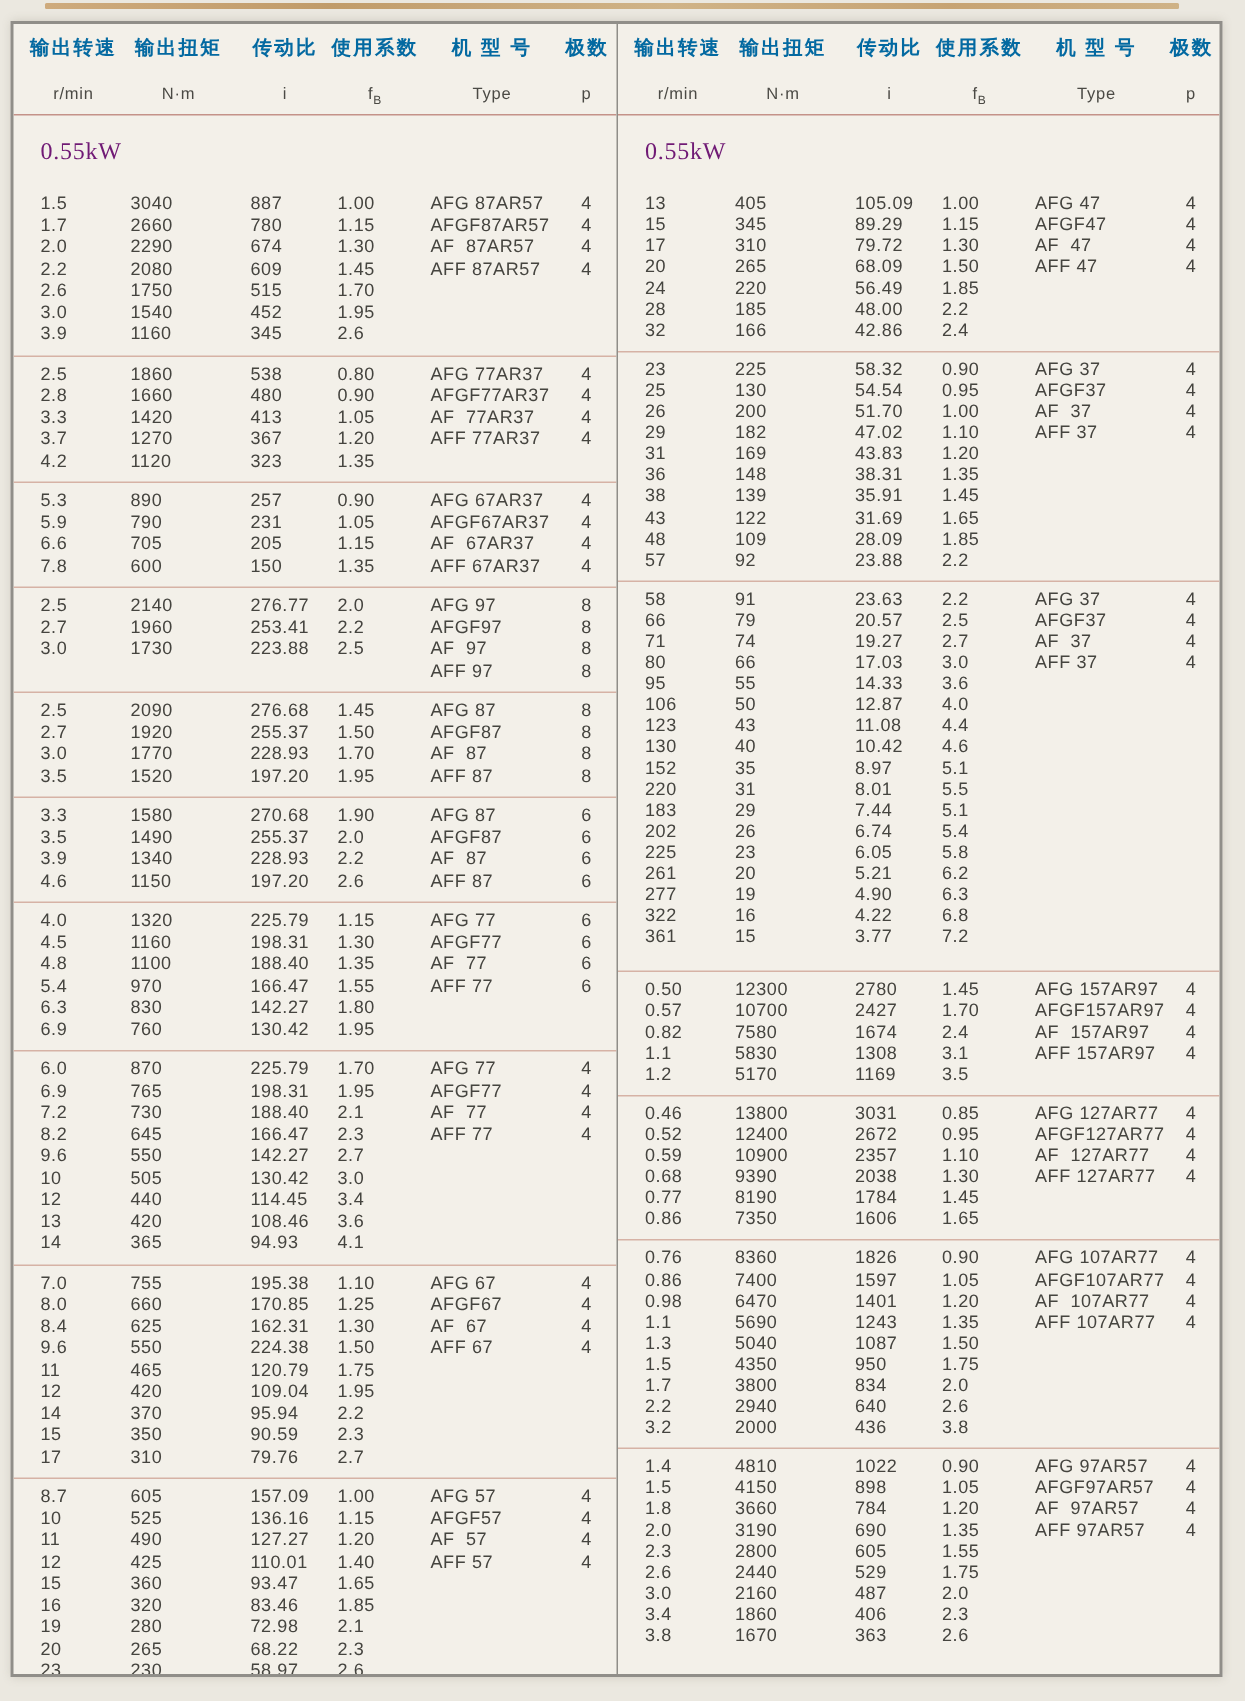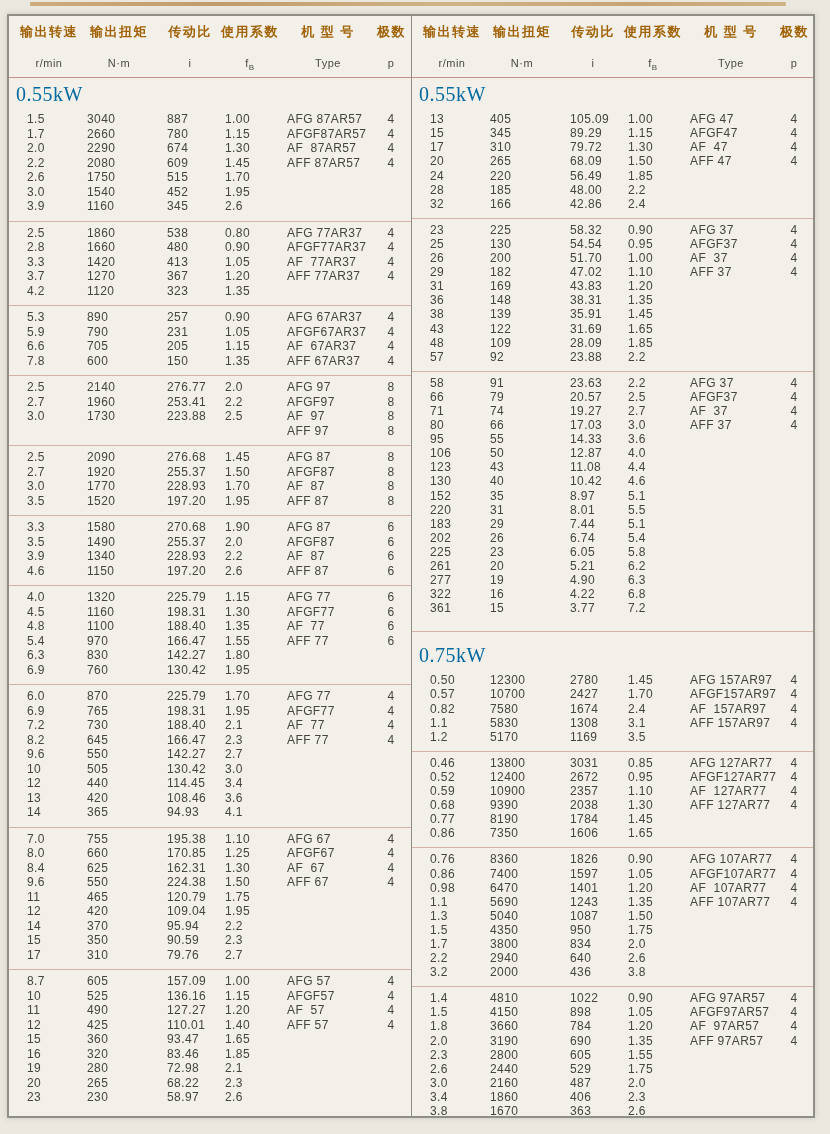--- a/index.html
+++ b/index.html
@@ -16,26 +16,26 @@
   .frame{
     position:absolute;left:7px;top:14px;width:804px;height:1100px;
     background:#f3f0e9;border:2px solid #908e89;display:flex;box-sizing:content-box;
     box-shadow:0 0 6px rgba(120,110,90,.25);
   }
   .col{width:402px;box-sizing:border-box;overflow:hidden;}
   .col-right{border-left:1px solid #8f8d88;}
   .grid6{display:grid;grid-template-columns:60px 80px 62px 58px 98px 28px;padding-left:10px;}
   .thead{padding-top:7px;padding-bottom:5px;border-bottom:1px solid #c49289;}
   .th{text-align:center;}
-  .th-label{font-size:13px;font-weight:bold;color:#a16207;letter-spacing:1.5px;white-space:nowrap;}
+  .th-label{font-size:13px;font-weight:bold;color:#0369a1;letter-spacing:1.5px;white-space:nowrap;}
   .th-unit{font-size:11px;color:#4b4a45;margin-top:16px;letter-spacing:.5px;}
   .th-unit sub{font-size:8px;}
   .sec-title{
-    font-family:"Liberation Serif",serif;font-size:20px;font-weight:normal;
-    color:#0369a1;margin:0;padding:5px 0 2px 7px;letter-spacing:.5px;
+    font-family:"Liberation Serif",serif;font-size:16px;font-weight:normal;
+    color:#701a75;margin:11px;padding:5px 0 2px 7px;letter-spacing:.5px;
   }
   .section-next{margin-top:9px;border-top:1px solid #d6b2a5;}
   .section-next .sec-title{padding-top:12px;}
   .block{padding:4px 0 7px 0;}
   .block + .block{border-top:1px solid #d6b2a5;}
   .row{line-height:14.5px;font-size:12px;color:#45443f;letter-spacing:.4px;}
   .col-right .row{line-height:14.1px;}
   .cell{white-space:pre;overflow:hidden;}
   .c0{padding-left:8px;}
   .c1{padding-left:8px;}
@@ -891,21 +891,20 @@
               <span class="cell c0">361</span>
               <span class="cell c1">15</span>
               <span class="cell c2">3.77</span>
               <span class="cell c3">7.2</span>
               <span class="cell c4"></span>
               <span class="cell c5"></span>
             </div>
           </div>
         </section>
         <section class="section section-next">
-          <h2 class="sec-title">0.75kW</h2>
           <div class="block">
             <div class="row grid6">
               <span class="cell c0">0.50</span>
               <span class="cell c1">12300</span>
               <span class="cell c2">2780</span>
               <span class="cell c3">1.45</span>
               <span class="cell c4">AFG 157AR97</span>
               <span class="cell c5">4</span>
             </div>
             <div class="row grid6">

